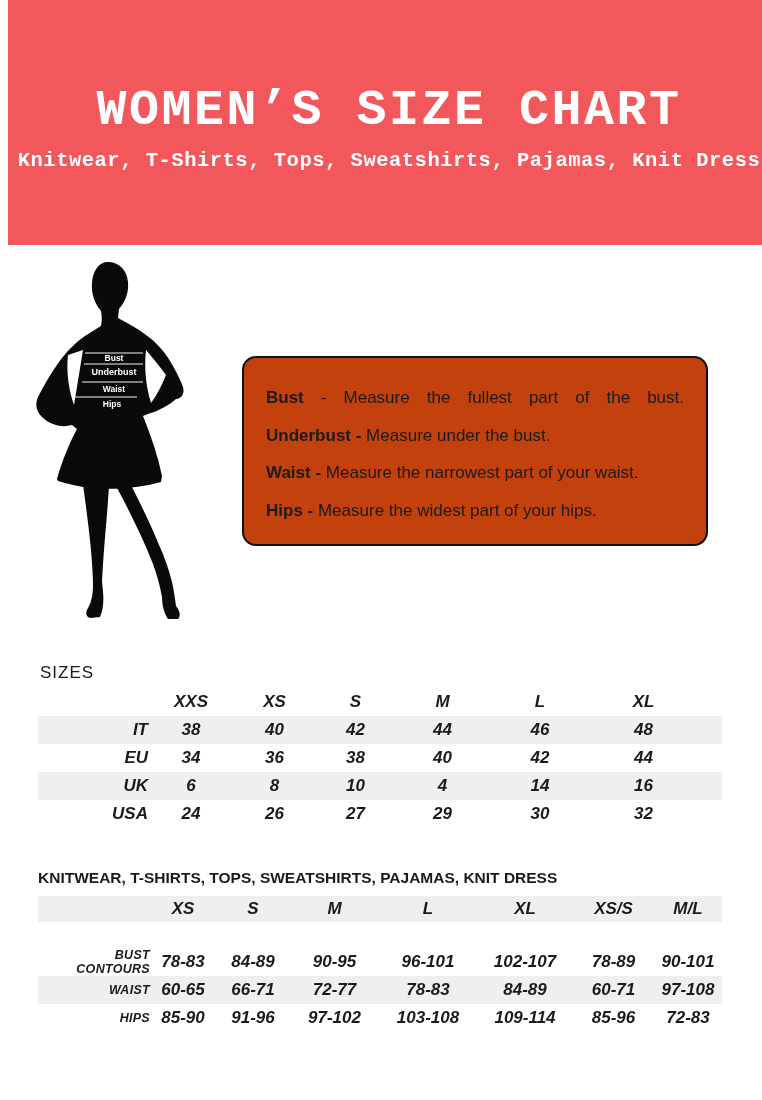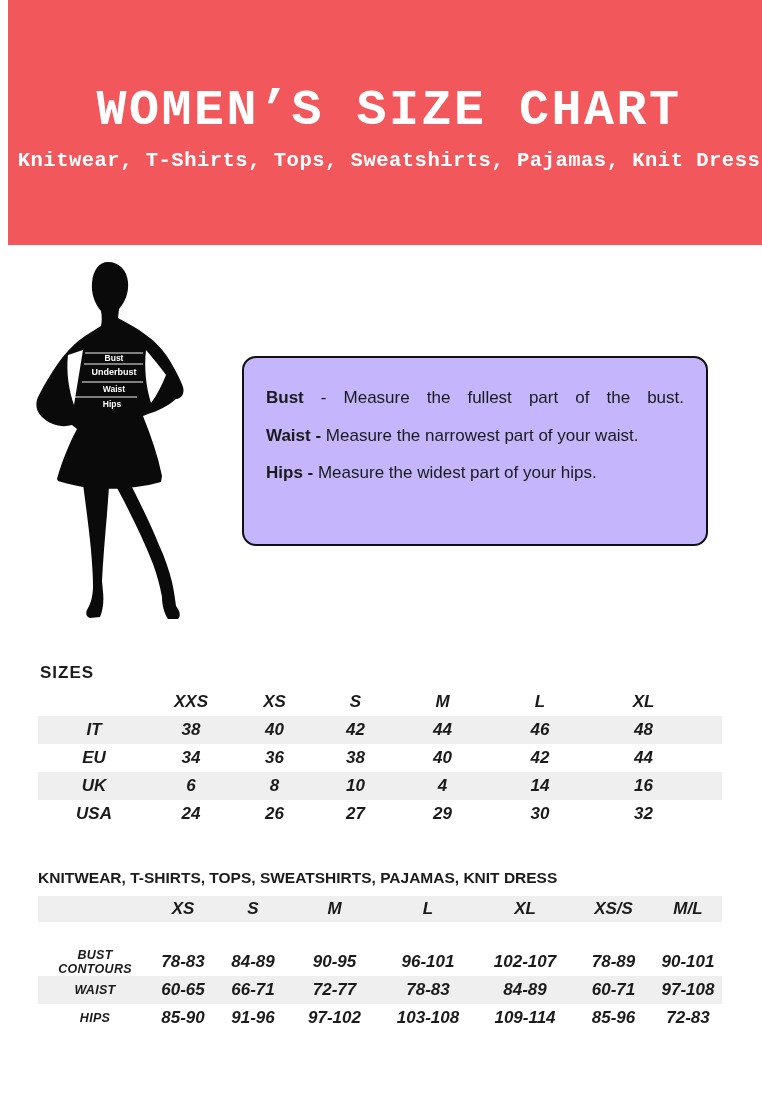--- a/index.html
+++ b/index.html
@@ -18,33 +18,33 @@
   .hero h1{padding-top:86px;font-size:50px;line-height:1;font-weight:bold;color:#fff;letter-spacing:2.5px;}
   .hero .sub{margin-top:13px;font-size:20.5px;font-weight:bold;color:#fff;letter-spacing:.5px;}
 
   
   .fig{position:absolute;left:30px;top:255px;width:200px;height:390px;}
   .fig svg{display:block;width:100%;height:100%;}
   .fig .mline{stroke:#f4f4f4;stroke-width:1.2;}
   .fig text{fill:#fff;font-family:"Liberation Sans","DejaVu Sans",sans-serif;font-weight:bold;}
 
   
-  .guide{position:absolute;left:242px;top:356px;width:466px;height:190px;border:2px solid #101010;border-radius:14px;background:#c4b5fd;padding:29px 22px 0 22px;font-size:17px;line-height:21px;}
+  .guide{position:absolute;left:242px;top:356px;width:466px;height:190px;border:2px solid #101010;border-radius:14px;background:#c2410c;padding:29px 22px 0 22px;font-size:17px;line-height:21px;}
   .guide p{margin-bottom:16.5px;white-space:nowrap;}
   .guide p.justify{white-space:normal;text-align:justify;text-align-last:justify;}
   .guide b{font-weight:bold;}
 
   
-  .sizes-title{position:absolute;left:40px;top:663px;font-size:17px;font-weight:bold;letter-spacing:1px;}
+  .sizes-title{position:absolute;left:40px;top:663px;font-size:17px;font-weight:normal;letter-spacing:1px;}
   .garment-title{position:absolute;left:38px;top:869px;font-size:15.5px;font-weight:bold;letter-spacing:0;}
 
   
   table{border-collapse:collapse;table-layout:fixed;position:absolute;left:38px;width:684px;font-style:italic;}
   th,td{padding:0;text-align:center;vertical-align:middle;font-weight:bold;font-size:17px;color:var(--ink);}
-  .rl{text-align:center;padding-left:2px;}
+  .rl{text-align:right;padding-left:2px;}
   .t1{top:688px;}
   .t1 tr{height:28px;}
   .t1 tbody tr:nth-child(odd){background:var(--stripe);}
   .t1 th:last-child,.t1 td:last-child{padding-right:26px;}
   .t2{top:896px;}
   .t2 thead tr{height:26px;background:var(--stripe);}
   .t2 tr.sp{height:26px;background:#fff;}
   .t2 tbody tr{height:28px;}
   .t2 tbody tr.stripe{background:var(--stripe);}
   .t2 .rl{font-size:12.5px;letter-spacing:.3px;}
@@ -88,20 +88,21 @@
       <line class="mline" x1="45" y1="142" x2="107" y2="142"></line>
       <text x="84" y="106" font-size="8.5" text-anchor="middle">Bust</text>
       <text x="84" y="120" font-size="9" text-anchor="middle">Underbust</text>
       <text x="84" y="137" font-size="8.5" text-anchor="middle">Waist</text>
       <text x="82" y="152" font-size="8.5" text-anchor="middle">Hips</text>
     </svg>
   </div>
 
   <div class="guide">
     <p class="justify"><b>Bust</b><span> - Measure the fullest part of the bust.</span></p>
+    <p><b>Underbust -</b><span> Measure under the bust.</span></p>
     <p><b>Waist -</b><span> Measure the narrowest part of your waist.</span></p>
     <p><b>Hips -</b><span> Measure the widest part of your hips.</span></p>
   </div>
 
   <div class="sizes-title">SIZES</div>
   <table class="t1">
     <colgroup>
         <col style="width:110px">
         <col style="width:86px">
         <col style="width:81px">

